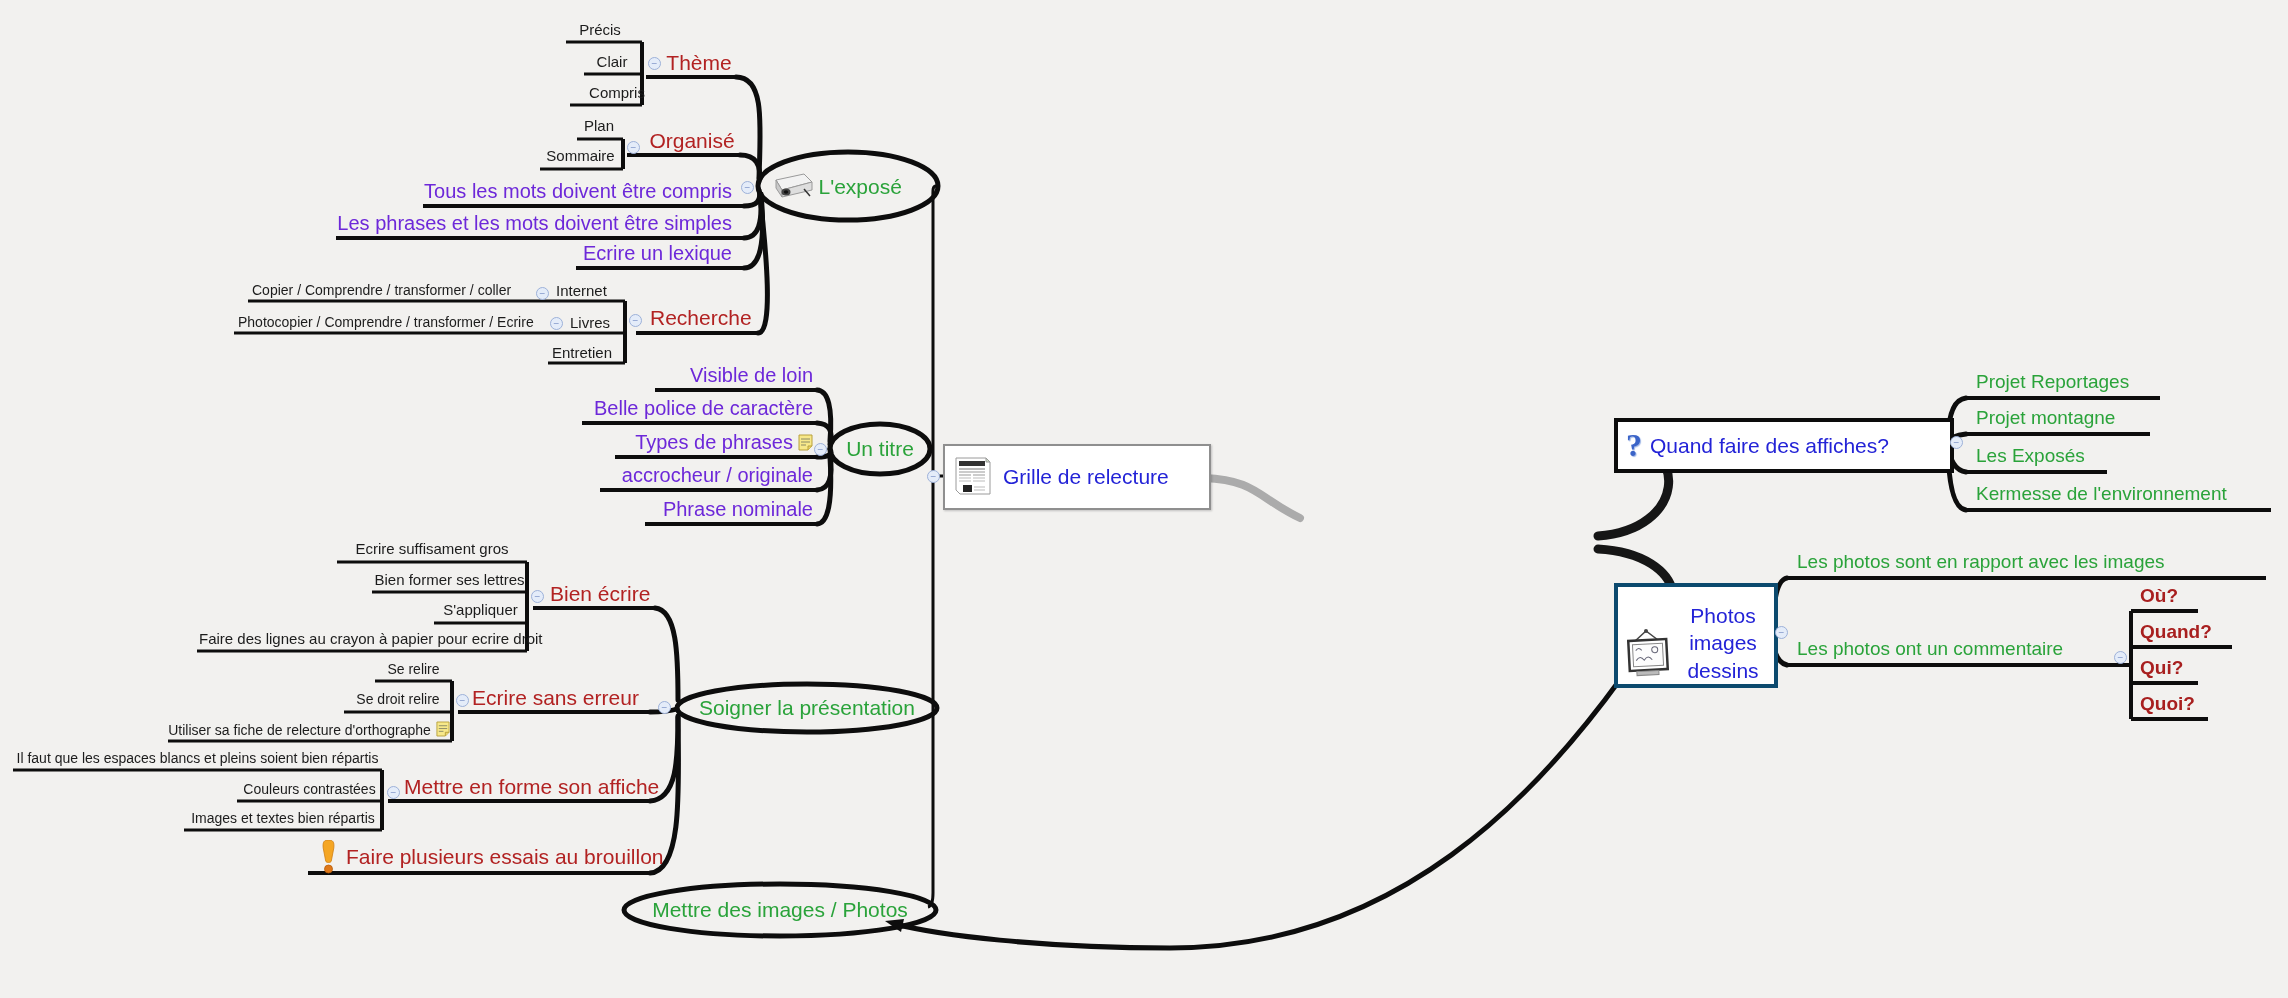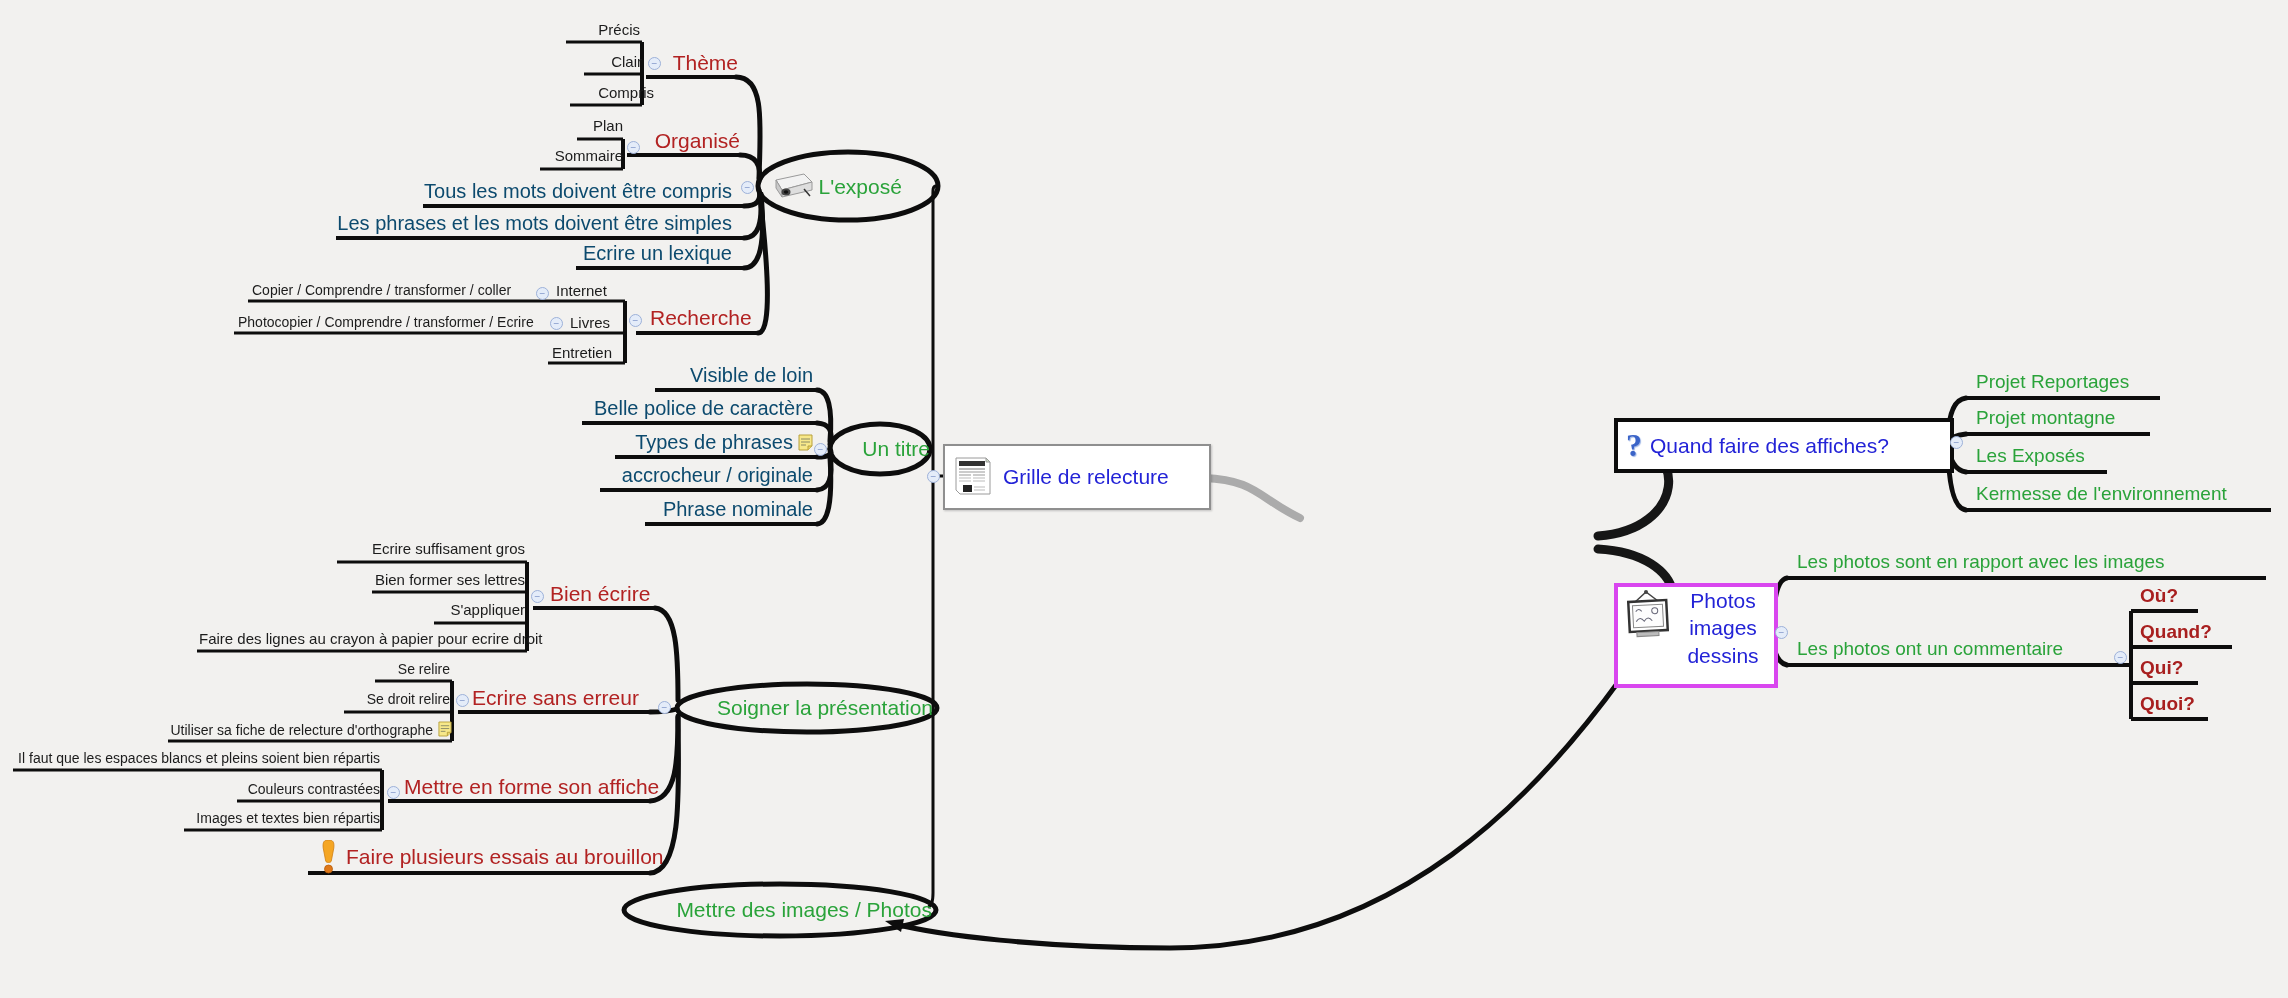--- a/index.html
+++ b/index.html
@@ -1,41 +1,41 @@
 <!DOCTYPE html>
 <html><head>
 <meta charset="utf-8">
 <style>
   html,body{margin:0;padding:0;background:#f2f1ef;width:2288px;height:998px;overflow:hidden;
     font-family:"Liberation Sans","DejaVu Sans",sans-serif;}
   #canvas{position:relative;width:2288px;height:998px;background:#f2f1ef;}
   svg.lines{position:absolute;left:0;top:0;}
   .nd{position:absolute;white-space:nowrap;line-height:1.12;}
-  .c{text-align:right;} .r{text-align:right;} .l{text-align:left;}
+  .c{text-align:center;} .r{text-align:right;} .l{text-align:left;}
   .sm{font-size:15px;color:#1c1c1c;}
   .xs{font-size:14px;color:#1c1c1c;}
   .redL{font-size:21px;color:#b22222;}
-  .redM{font-size:20px;color:#0c4a6e;}
+  .redM{font-size:20px;color:#6d28d9;}
   .redQ{font-size:19px;color:#a81f1f;font-weight:bold;}
   .grnE{font-size:21px;color:#2aa33a;}
   .grnI{font-size:19px;color:#2aa33a;}
   .blu{font-size:21px;color:#2323d7;}
   .collapse{position:absolute;width:13px;height:13px;border-radius:50%;
     background:#e4ecf9;border:1px solid #9db1d9;color:#8096c8;font-size:10px;
     line-height:11px;text-align:center;box-sizing:border-box;z-index:5;}
   .rootbox{position:absolute;left:1247px;top:518px;width:362px;height:48px;
     background:linear-gradient(#fcf8d8,#efe193);border:1px solid #c4b257;border-radius:10px;
     box-shadow:2px 3px 5px rgba(0,0,0,.28);display:flex;align-items:center;justify-content:center;
     font-size:26px;font-weight:bold;color:#111;z-index:4;}
   .grillebox{position:absolute;left:943px;top:444px;width:264px;height:62px;background:#fff;
     border:2px solid #8f8f8f;box-shadow:1px 1px 2px rgba(0,0,0,.2);display:flex;align-items:center;z-index:4;}
   .quandbox{position:absolute;left:1614px;top:418px;width:332px;height:47px;background:#fff;
     border:4px solid #0c0c0c;display:flex;align-items:center;z-index:4;}
   .photosbox{position:absolute;left:1614px;top:583px;width:156px;height:97px;background:#fff;
-    border:4px solid #d946ef;display:flex;align-items:flex-start;z-index:4;}
+    border:4px solid #0c4a6e;display:flex;align-items:flex-end;z-index:4;}
   .photoslines{flex:1;text-align:center;font-size:21px;color:#2323d7;line-height:1.3;}
   .qmark{font-family:"Liberation Serif","DejaVu Serif",serif;font-size:32px;font-weight:bold;
     color:#3b64c8;margin:0 8px 0 8px;text-shadow:1px 1px 1px #9fb6e6;}
   .icn{display:inline-block;vertical-align:middle;}
   .noteic{margin-left:5px;}
   .ellab{position:absolute;z-index:4;}
 </style>
 </head>
 <body>
 

